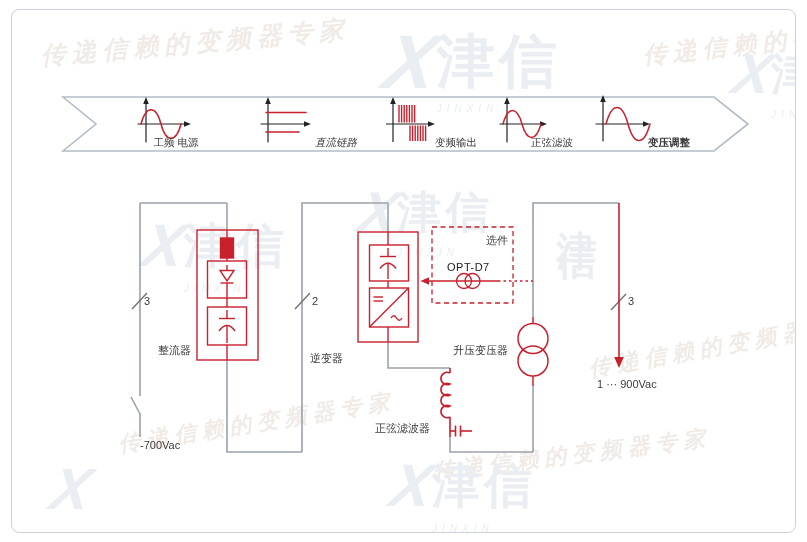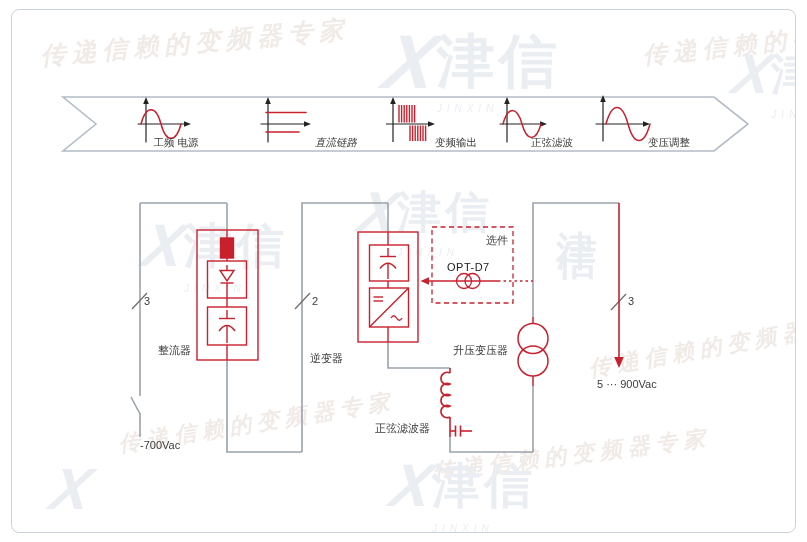--- a/index.html
+++ b/index.html
@@ -234,26 +234,26 @@
   <g>
     <path d="M619,203 V358" stroke="#c9202e" stroke-width="1.6" fill="none"></path>
     <polygon points="619,368 614.2,357 623.8,357" fill="#c9202e"></polygon>
   </g>
 </svg>
 
 <div class="lbl stage-lbl" style="left:176px;top:136px;">工频 电源</div>
 <div class="lbl stage-lbl" style="left:336px;top:136px;font-style:italic;">直流链路</div>
 <div class="lbl stage-lbl" style="left:456px;top:136px;">变频输出</div>
 <div class="lbl stage-lbl" style="left:552px;top:136px;">正弦滤波</div>
-<div class="lbl stage-lbl" style="left:669px;top:136px;">变压调整</div>
+<div class="lbl stage-lbl" style="left:669px;top:136px;font-weight:bold;">变压调整</div>
 
 <div class="lbl num" style="left:144px;top:295px;">3</div>
 <div class="lbl num" style="left:312px;top:295px;">2</div>
 <div class="lbl num" style="left:628px;top:295px;">3</div>
 
 <div class="lbl" style="left:158px;top:344px;">整流器</div>
 <div class="lbl" style="left:310px;top:352px;">逆变器</div>
 <div class="lbl" style="left:375px;top:422px;">正弦滤波器</div>
 <div class="lbl" style="left:453px;top:344px;">升压变压器</div>
 <div class="lbl" style="left:486px;top:234px;">选件</div>
 <div class="lbl optpart" style="left:447px;top:261px;">OPT-D7</div>
 <div class="lbl" style="left:112px;top:439px;margin-left:28px;">-700Vac</div>
-<div class="lbl" style="left:597px;top:378px;">5 ··· 900Vac</div>
+<div class="lbl" style="left:597px;top:378px;">1 ··· 900Vac</div>
 
 </body></html>

